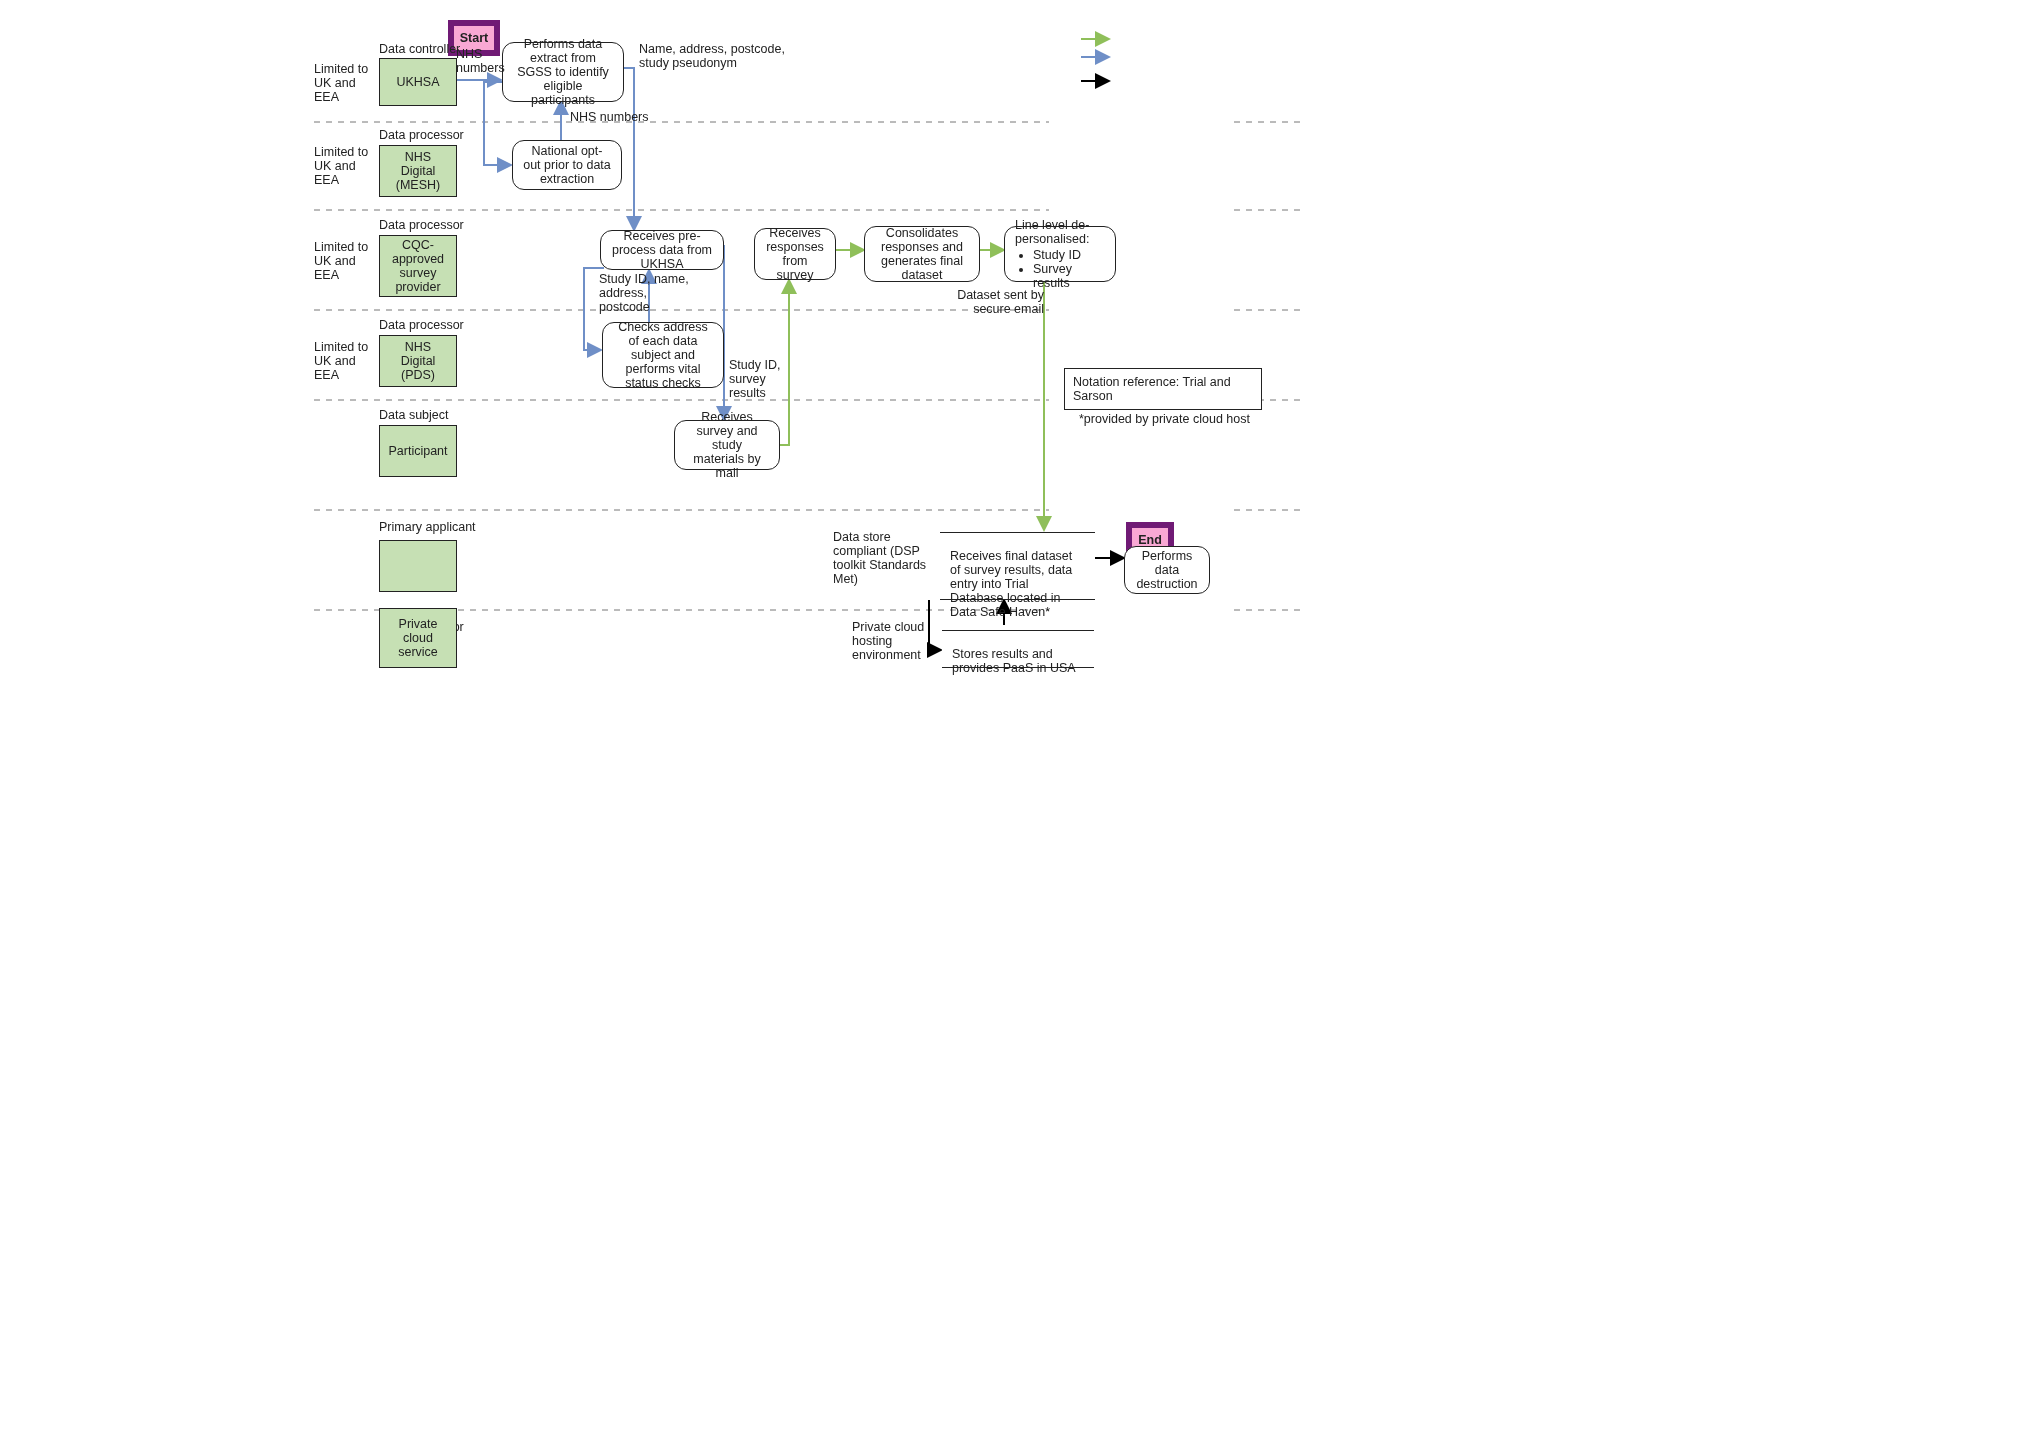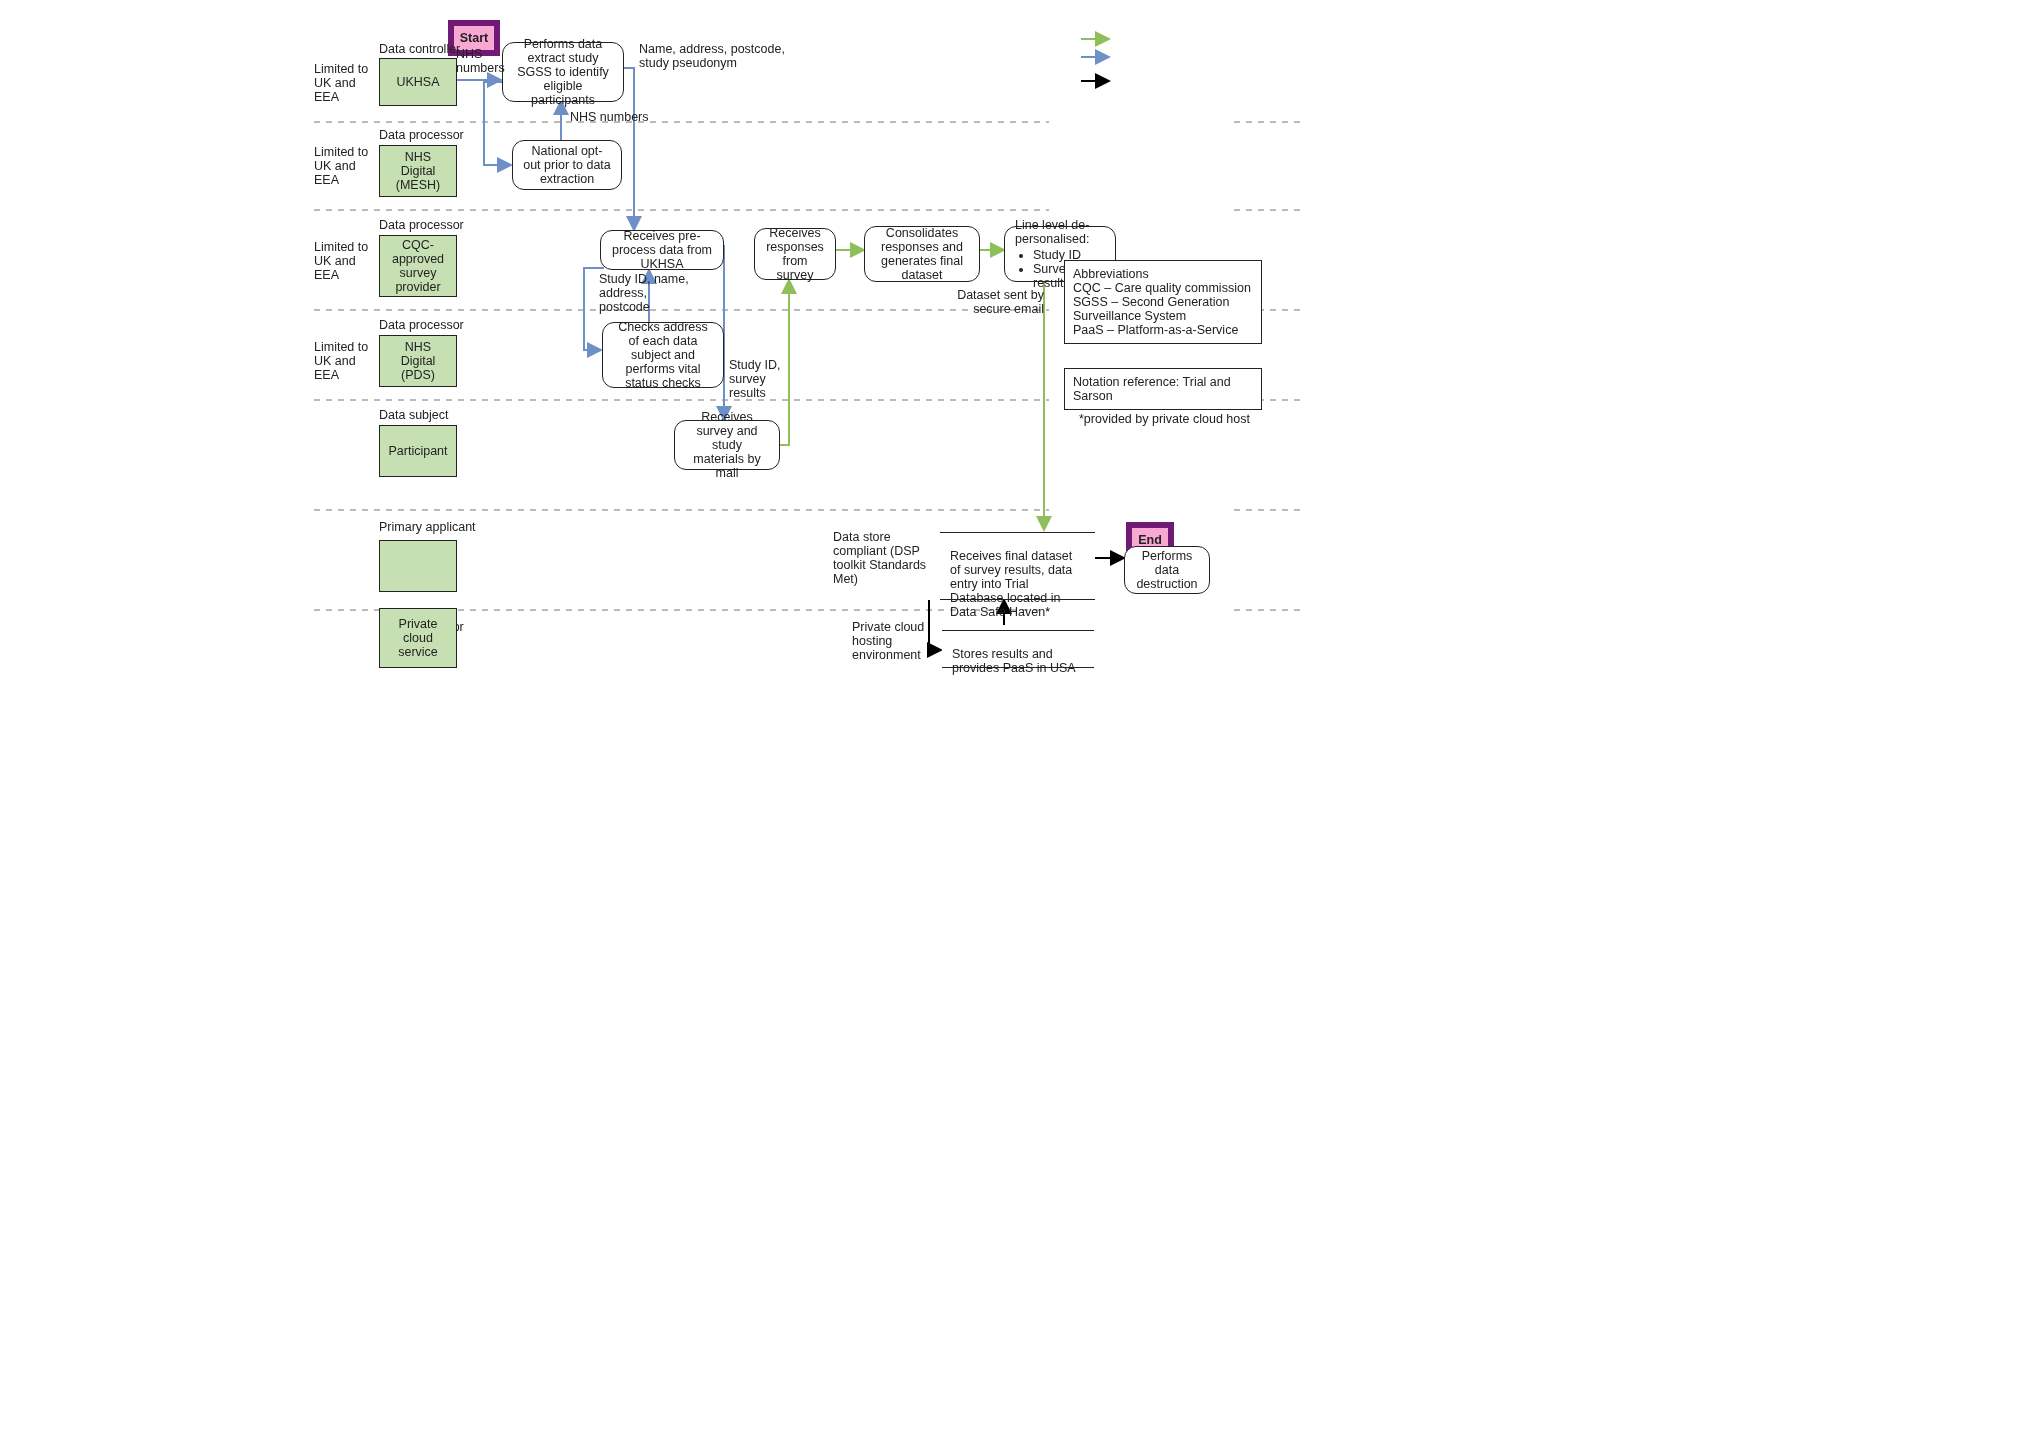--- a/index.html
+++ b/index.html
@@ -110,21 +110,21 @@
 <div class="role" style="left:75px;top:620px">Data processor</div>
 
 <div class="abs entity" style="left:75px;top:58px;width:78px;height:48px">UKHSA</div>
 <div class="abs entity" style="left:75px;top:145px;width:78px;height:52px">NHS Digital (MESH)</div>
 <div class="abs entity" style="left:75px;top:235px;width:78px;height:62px">CQC-approved survey provider</div>
 <div class="abs entity" style="left:75px;top:335px;width:78px;height:52px">NHS Digital (PDS)</div>
 <div class="abs entity" style="left:75px;top:425px;width:78px;height:52px">Participant</div>
 <div class="abs entity" style="left:75px;top:540px;width:78px;height:52px"></div>
 <div class="abs entity" style="left:75px;top:608px;width:78px;height:60px">Private cloud service</div>
 
-<div class="abs process" style="left:198px;top:42px;width:122px;height:60px">Performs data extract study SGSS to identify eligible participants</div>
+<div class="abs process" style="left:198px;top:42px;width:122px;height:60px">Performs data extract from SGSS to identify eligible participants</div>
 <div class="abs process" style="left:208px;top:140px;width:110px;height:50px">National opt-out prior to data extraction</div>
 <div class="abs process" style="left:296px;top:230px;width:124px;height:40px">Receives pre-process data from UKHSA</div>
 <div class="abs process" style="left:298px;top:322px;width:122px;height:66px">Checks address of each data subject and performs vital status checks</div>
 <div class="abs process" style="left:370px;top:420px;width:106px;height:50px">Receives survey and study materials by mail</div>
 <div class="abs process" style="left:450px;top:228px;width:82px;height:52px">Receives responses from survey</div>
 <div class="abs process" style="left:560px;top:226px;width:116px;height:56px">Consolidates responses and generates final dataset</div>
 <div class="abs process" style="left:700px;top:226px;width:112px;height:56px;justify-content:flex-end;text-align:left">
   <span style="display:block">
     <span>Line level de-personalised:</span>
     <ul class="legend" style="margin:2px 0 0 0">
@@ -141,22 +141,18 @@
 <div class="label" style="left:152px;top:47px;width:45px;white-space:normal">NHS numbers</div>
 <div class="label" style="left:266px;top:110px">NHS numbers</div>
 <div class="label" style="left:335px;top:42px;width:150px;white-space:normal">Name, address, postcode, study pseudonym</div>
 <div class="label" style="left:295px;top:272px;width:100px;white-space:normal">Study ID, name, address, postcode</div>
 <div class="label" style="left:425px;top:358px;width:70px;white-space:normal">Study ID, survey results</div>
 <div class="label" style="left:640px;top:288px;width:100px;white-space:normal;text-align:right">Dataset sent by secure email</div>
 <div class="label" style="left:529px;top:530px;width:110px;white-space:normal">Data store compliant (DSP toolkit Standards Met)</div>
 <div class="label" style="left:548px;top:620px;width:80px;white-space:normal">Private cloud hosting environment</div>
 
 
-<div class="notebox" style="left:760px;top:260px;width:198px;white-space:pre-line">Abbreviations
-CQC – Care quality commission
-SGSS – Second Generation Surveillance System
-PaaS – Platform-as-a-Service</div>
 
 <div class="notebox" style="left:760px;top:368px;width:198px">Notation reference: Trial and Sarson</div>
 
 <div class="label" style="left:775px;top:412px">*provided by private cloud host</div>
 
 </div>
 
 </body></html>

